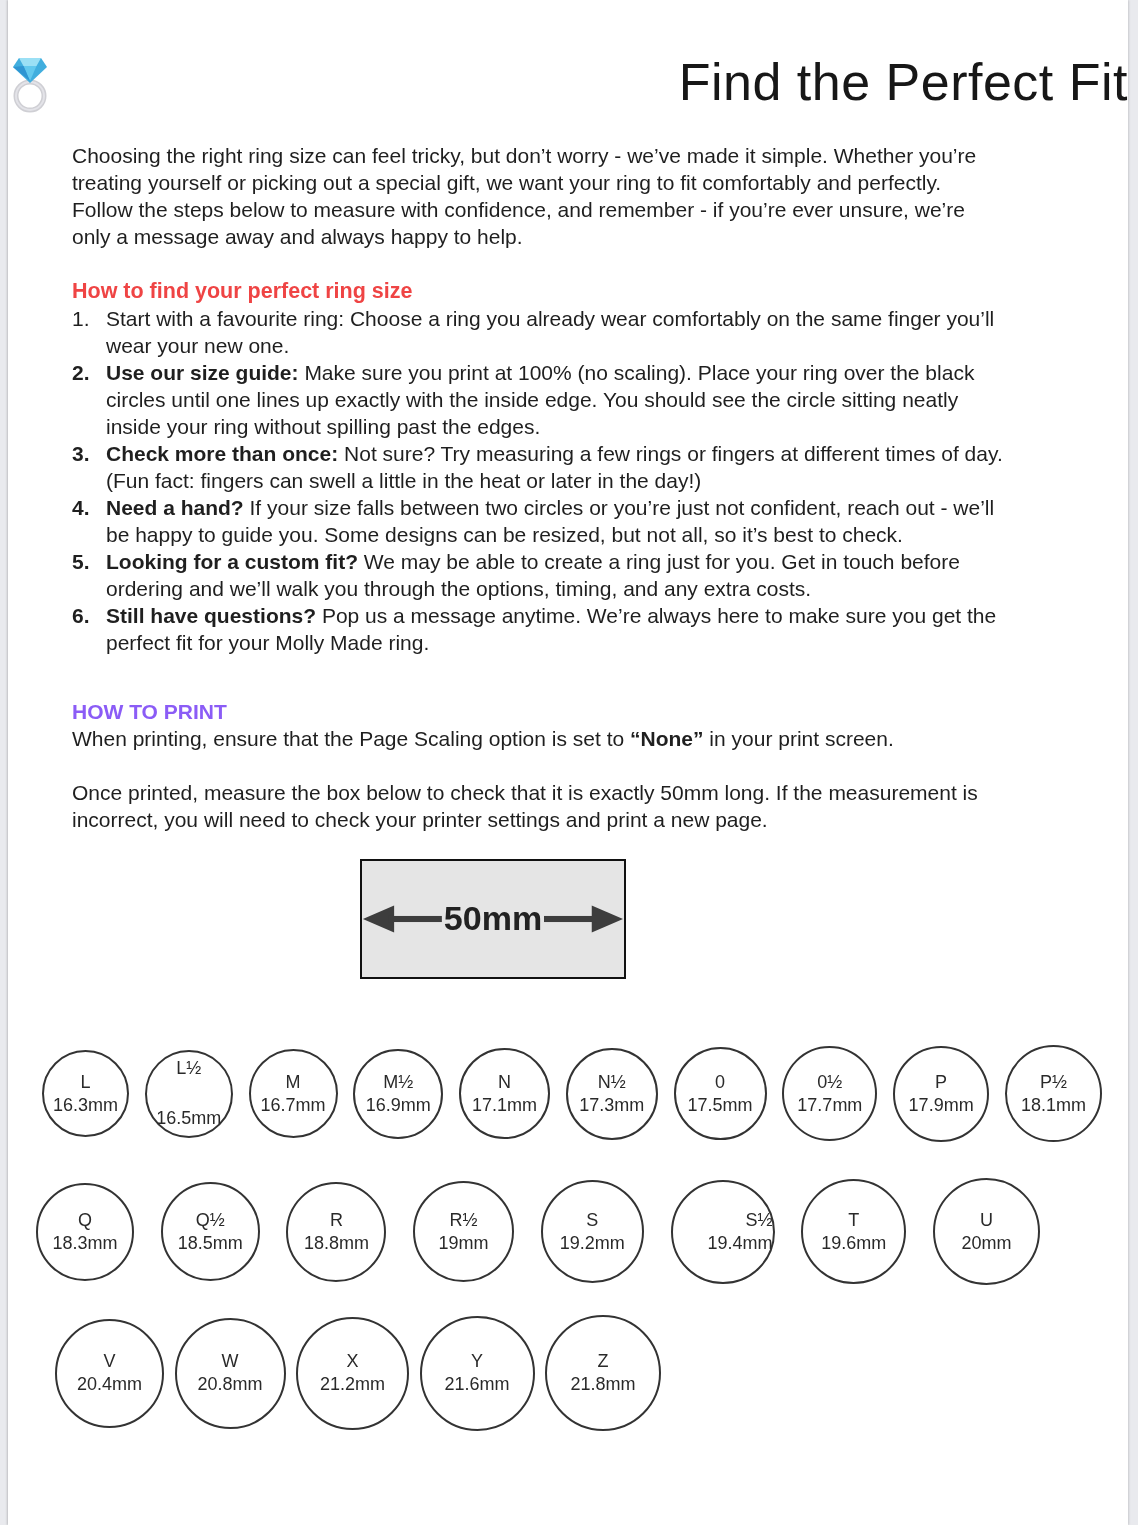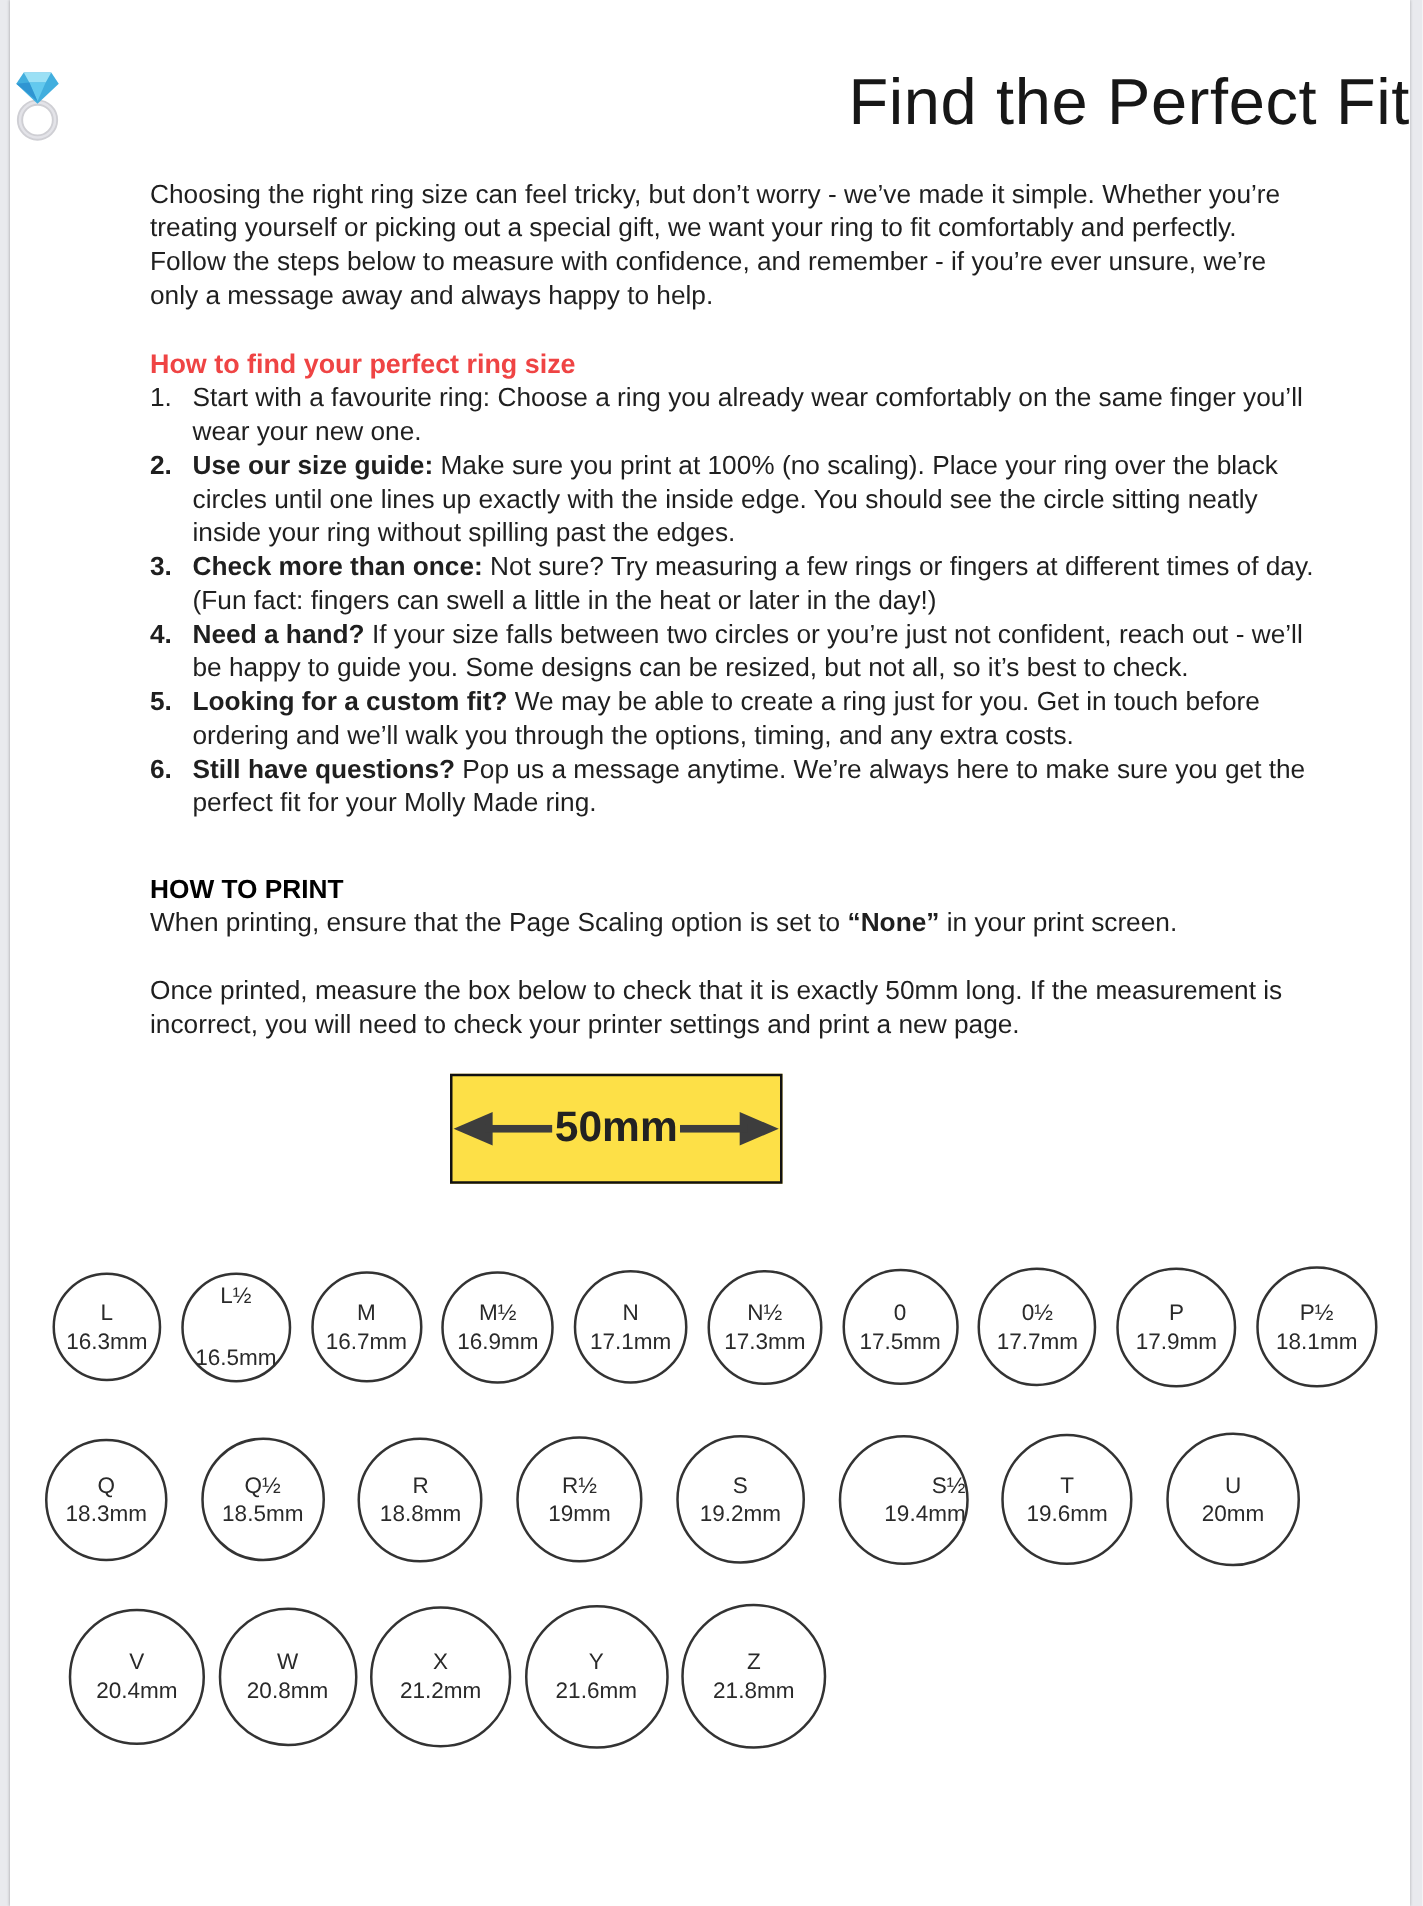--- a/index.html
+++ b/index.html
@@ -12,21 +12,21 @@
   }
   .page {
     position: relative;
     margin-left: 8px;
     width: 1120px;
     min-height: 1525px;
     background: #ffffff;
     box-shadow: -1px 0 2px rgba(0,0,0,0.18), 1px 0 2px rgba(0,0,0,0.12);
     overflow: hidden;
   }
-  .content { margin-left: 112px; width: 935px; }
+  .content { margin-left: 64px; width: 935px; }
 
   h1.title {
     margin: 50px 0 0;
     display: flex;
     align-items: center;
     justify-content: space-between;
     gap: 8px;
     font-size: 52px;
     font-weight: 400;
     color: #171717;
@@ -48,34 +48,34 @@
   li.step { display: flex; margin: 0; }
   .step-num { flex: 0 0 34px; }
   .step-body { flex: 1; }
   .bold { font-weight: 700; }
 
   h3.print-heading {
     margin: 42px 0 0;
     font-size: 21px;
     line-height: 27px;
     font-weight: 700;
-    color: #000000;
+    color: #8b5cf6;
   }
   .print-line { margin: 0; }
   .measure-par { margin: 27px 0 0; }
 
   .scale-box {
     margin: 26px 0 0 352px;
     width: 266px;
-    height: 88px;
+    height: 120px;
     border: 2.5px solid #111;
     display: flex;
     align-items: center;
     justify-content: space-between;
-    background: #fde047;
+    background: #e5e5e5;
   }
   .scale-label {
     font-size: 34px;
     font-weight: 600;
     color: #222;
     margin: 0 2px;
     position: relative;
     top: -1px;
   }
   .arrow-svg { display: block; }

